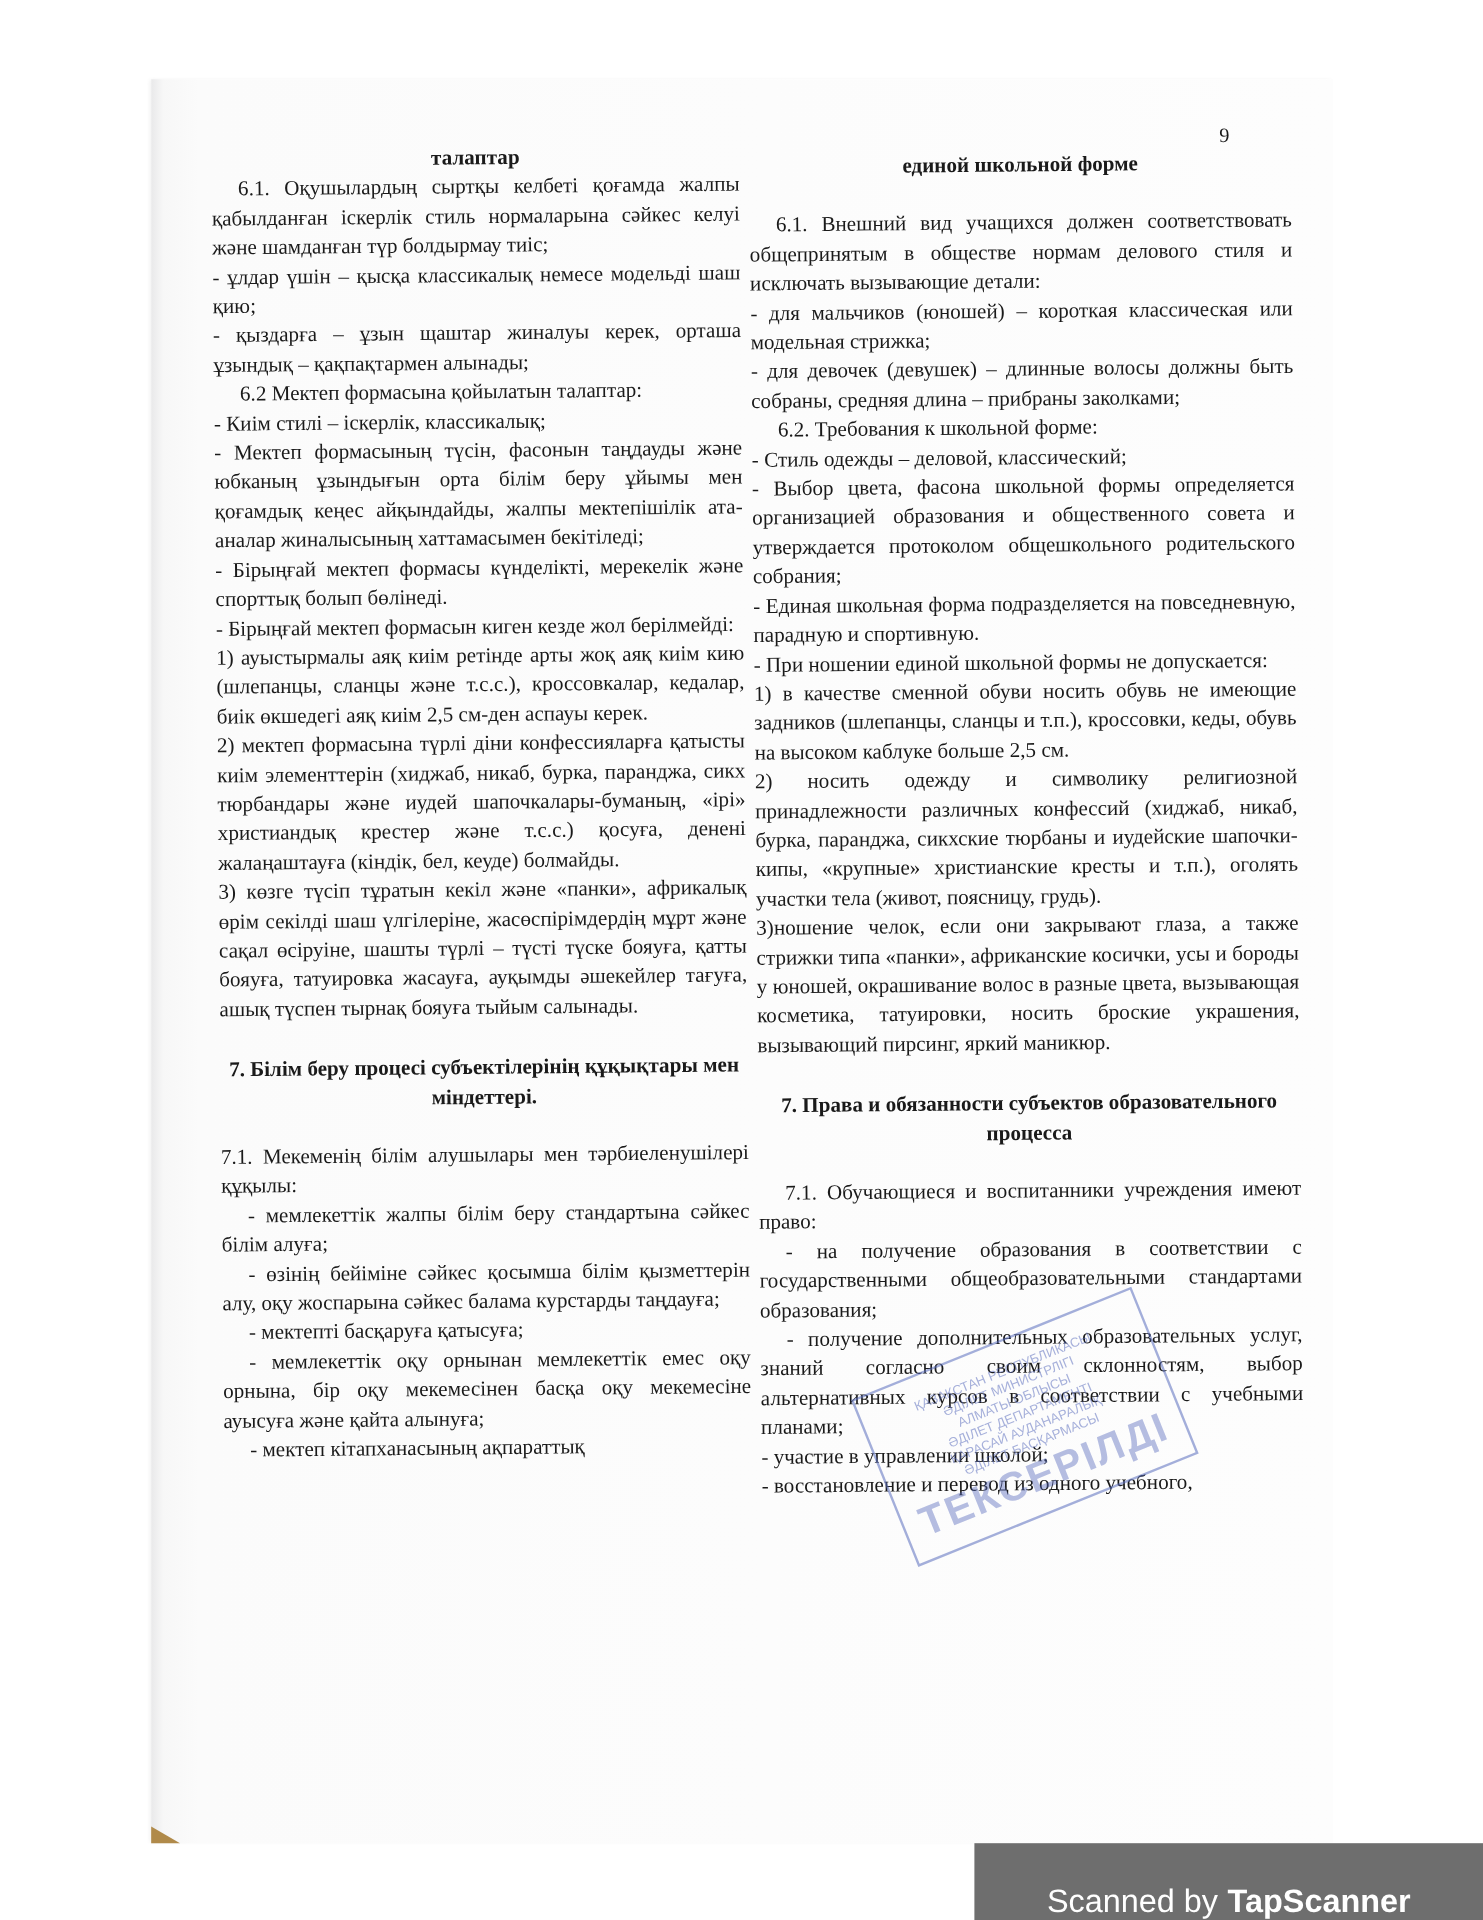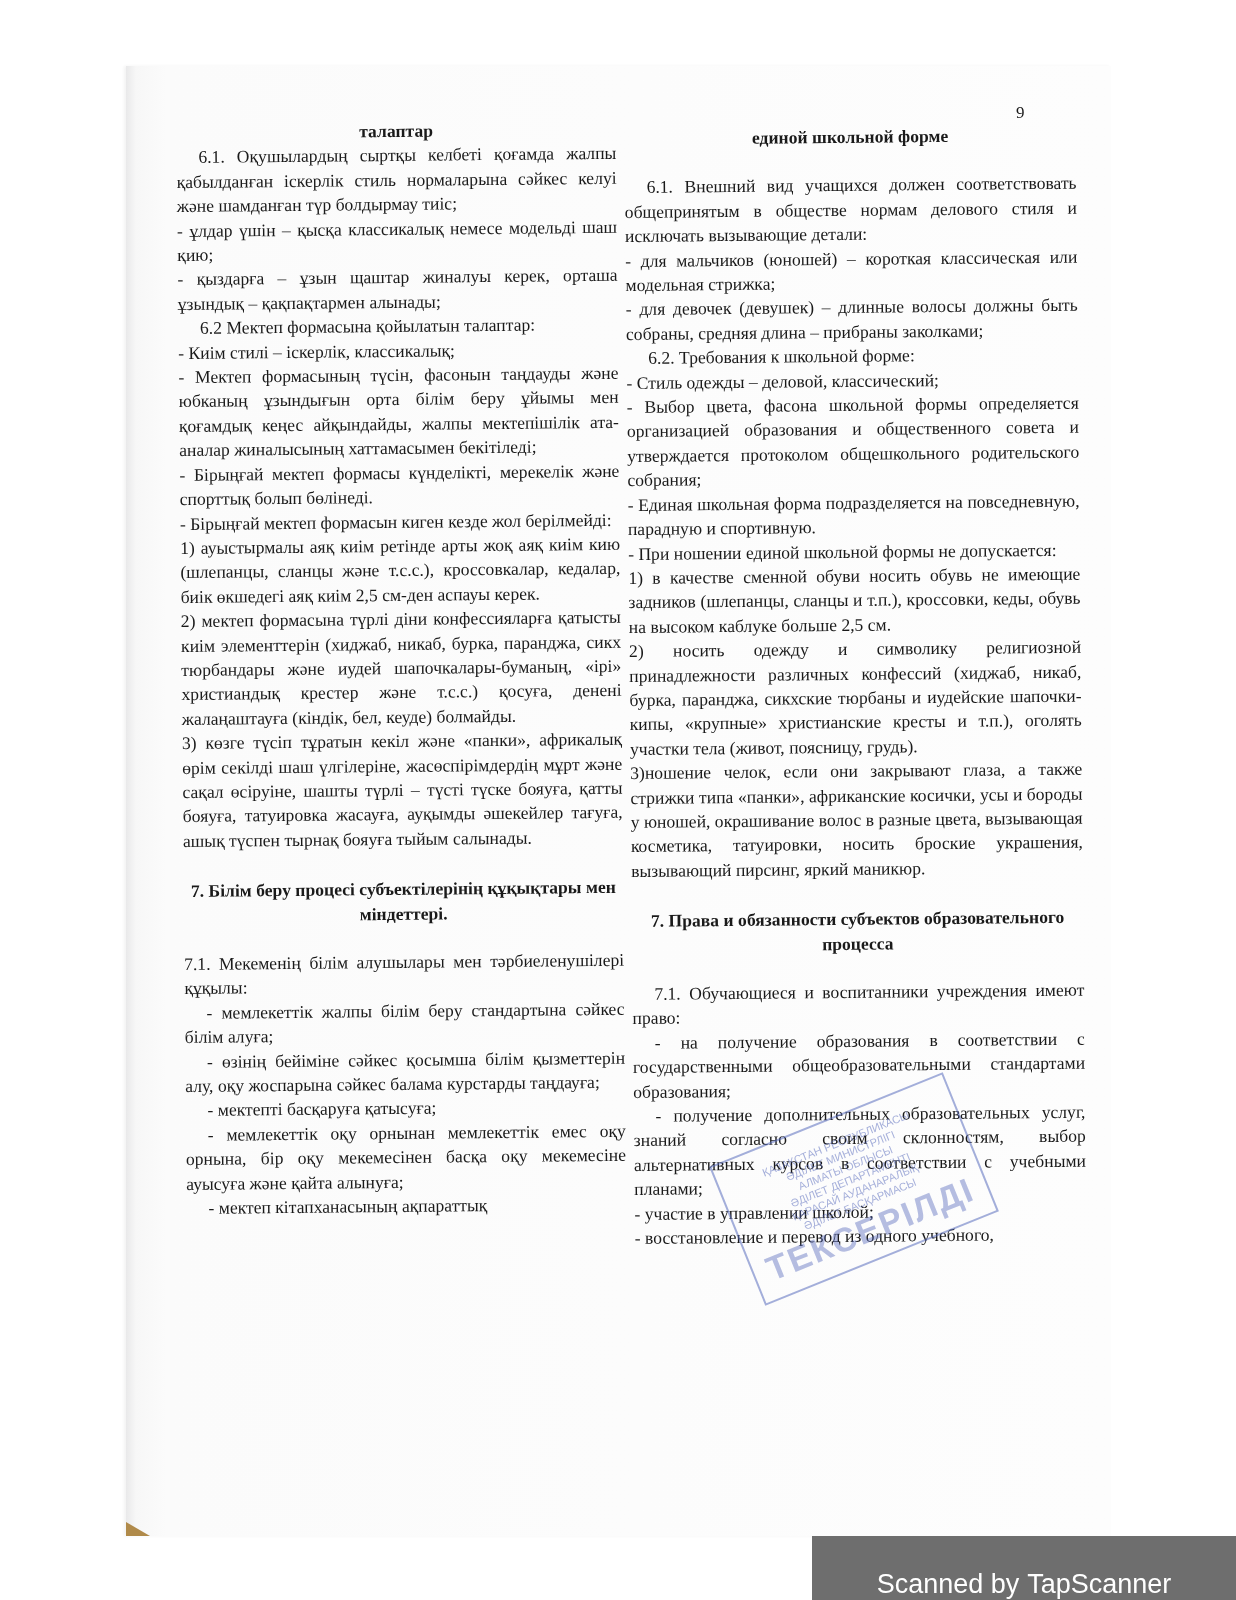--- a/index.html
+++ b/index.html
@@ -45,21 +45,21 @@
     font-size: 34px; line-height: 40px; font-weight: bold; letter-spacing: 2px;
     color: rgba(80, 100, 185, 0.42);
   }
   .scanner-badge {
     position: absolute; left: 812px; top: 1536px; width: 424px; height: 64px;
     background: #6e6e6e; color: #ffffff;
     font-family: "Liberation Sans", "DejaVu Sans", sans-serif;
     font-size: 27px; display: flex; align-items: flex-end; justify-content: center;
     gap: 8px;
   }
-  .scanner-badge b { font-weight: normal; }
+  .scanner-badge b { font-weight: bold; }
 </style>
 </head>
 <body>
 
 <div class="page"></div>
 <div class="corner-fold"></div>
 
 <div class="page-number">9</div>
 
 <div class="col col-left">

